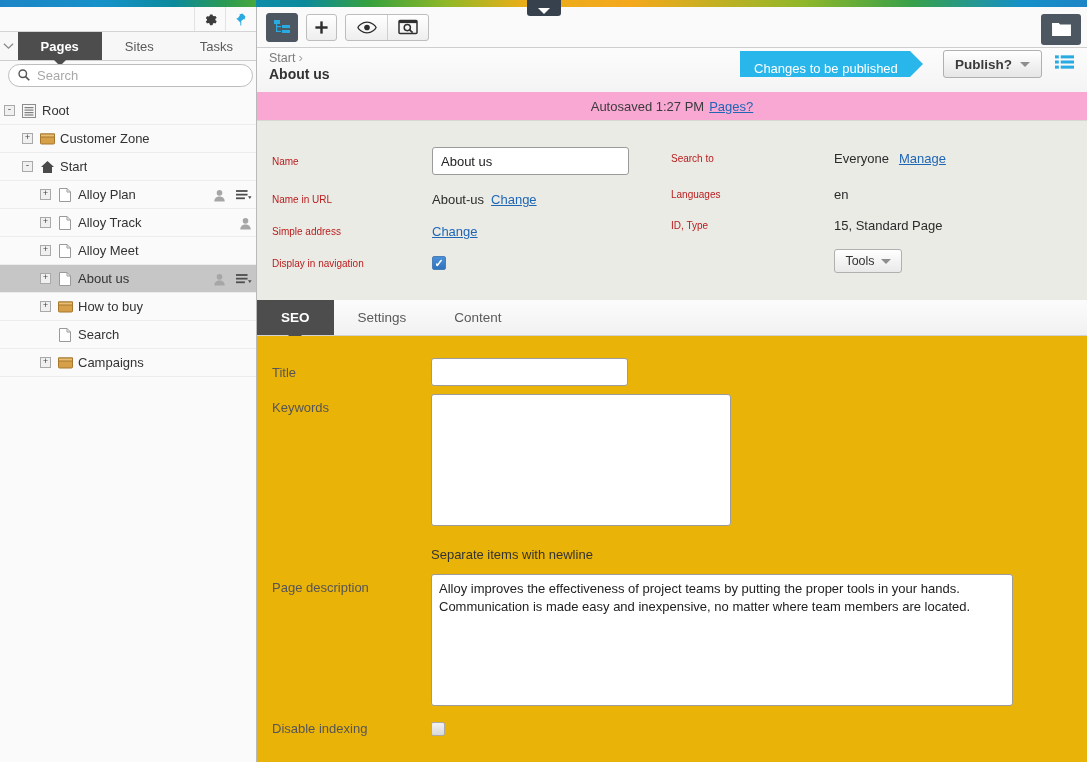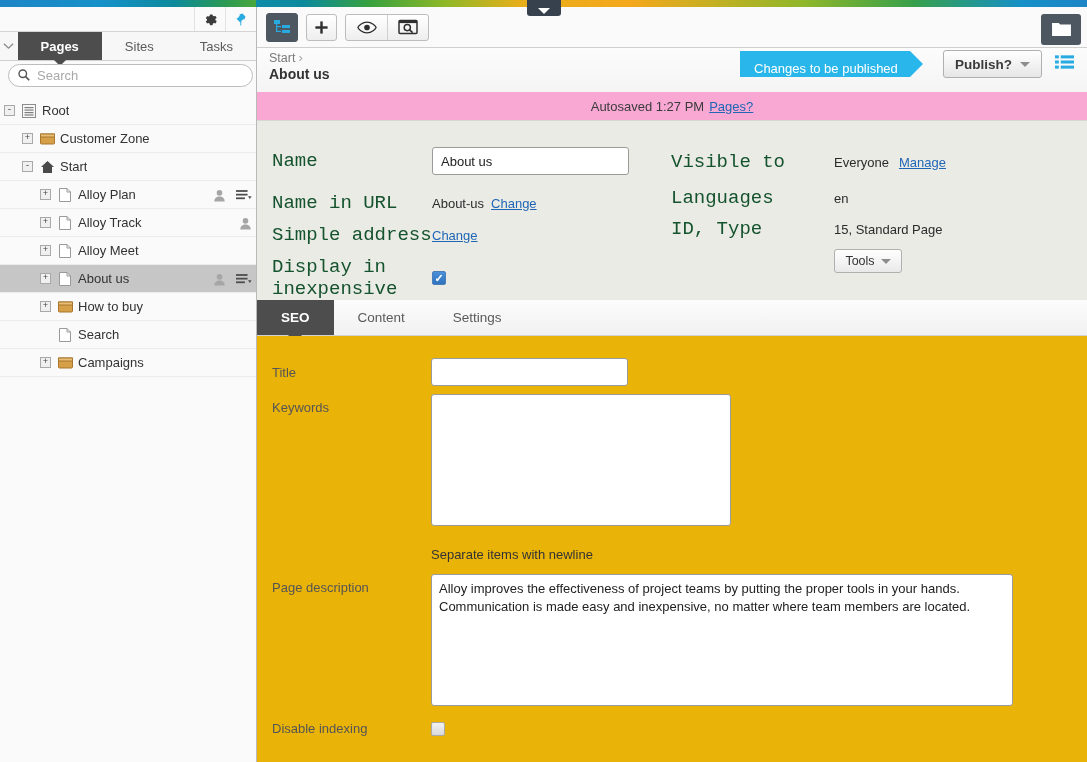--- a/index.html
+++ b/index.html
@@ -195,21 +195,21 @@
     font-size: 13px; color: #3b3b3b;
   }
   .autosave-band a { color: #1f66b5; text-decoration: underline; margin-left: 5px; }
 
   
   .meta-panel {
     position: absolute; top: 121px; left: 0; width: 830px; height: 179px;
     background: #ebebe6;
   }
   .mrow { position: absolute; display: flex; align-items: center; }
-  .mlabel { color: #14532d; font-size: 19px; font-family: Liberation Mono, monospace; }
+  .mlabel { color: #b91c1c; font-size: 10px; }
   .mvalue { color: #2b2b2b; font-size: 13px; }
   .mlink { color: #1f66b5; text-decoration: underline; cursor: pointer; font-size: 13px; }
   .text-input {
     border: 1px solid #9b9b9b; border-radius: 3px; background: #fff;
     height: 28px; padding: 0 8px; font-size: 13px;
     font-family: "Liberation Sans", sans-serif; color: #222; outline: none;
   }
   .chk {
     width: 14px; height: 14px; border: 1px solid #4a7fb5; border-radius: 2px;
     background: linear-gradient(to bottom,#4a90d9,#2f72bd);
@@ -547,28 +547,28 @@
         <span class="mvalue">About-us</span>
         <span class="mlink" style="margin-left:7px;">Change</span>
       </div>
 
       <div class="mrow" style="left:15px; top:103px;">
         <span class="mlabel" style="width:160px;">Simple address</span>
         <span class="mlink">Change</span>
       </div>
 
       <div class="mrow" style="left:15px; top:135px;">
-        <span class="mlabel" style="width:160px;">Display in inexpensive</span>
+        <span class="mlabel" style="width:160px;">Display in navigation</span>
         <span class="chk">
             <span class="tick">✓</span>
           </span>
       </div>
 
       <div class="mrow" style="left:414px; top:30px;">
-        <span class="mlabel" style="width:163px;">Visible to</span>
+        <span class="mlabel" style="width:163px;">Search to</span>
         <span class="mvalue">Everyone</span>
         <span class="mlink" style="margin-left:10px;">Manage</span>
       </div>
 
       <div class="mrow" style="left:414px; top:66px;">
         <span class="mlabel" style="width:163px;">Languages</span>
         <span class="mvalue">en</span>
       </div>
 
       <div class="mrow" style="left:414px; top:97px;">
@@ -582,24 +582,24 @@
           <span class="caret-d"></span>
         </span>
       </div>
     </div>
 
     <div class="tabstrip">
       <div class="ftab active">
           <span>SEO</span>
         </div>
       <div class="ftab">
+          <span>Settings</span>
+        </div>
+      <div class="ftab">
           <span>Content</span>
-        </div>
-      <div class="ftab">
-          <span>Settings</span>
         </div>
     </div>
 
     <div class="seo-body">
 
       <div class="srow" style="left:15px; top:22px; display:flex; align-items:center;">
         <span class="slabel" style="width:159px;">Title</span>
         <input class="text-input" style="width: 197px;" type="text" value="">
       </div>
 

